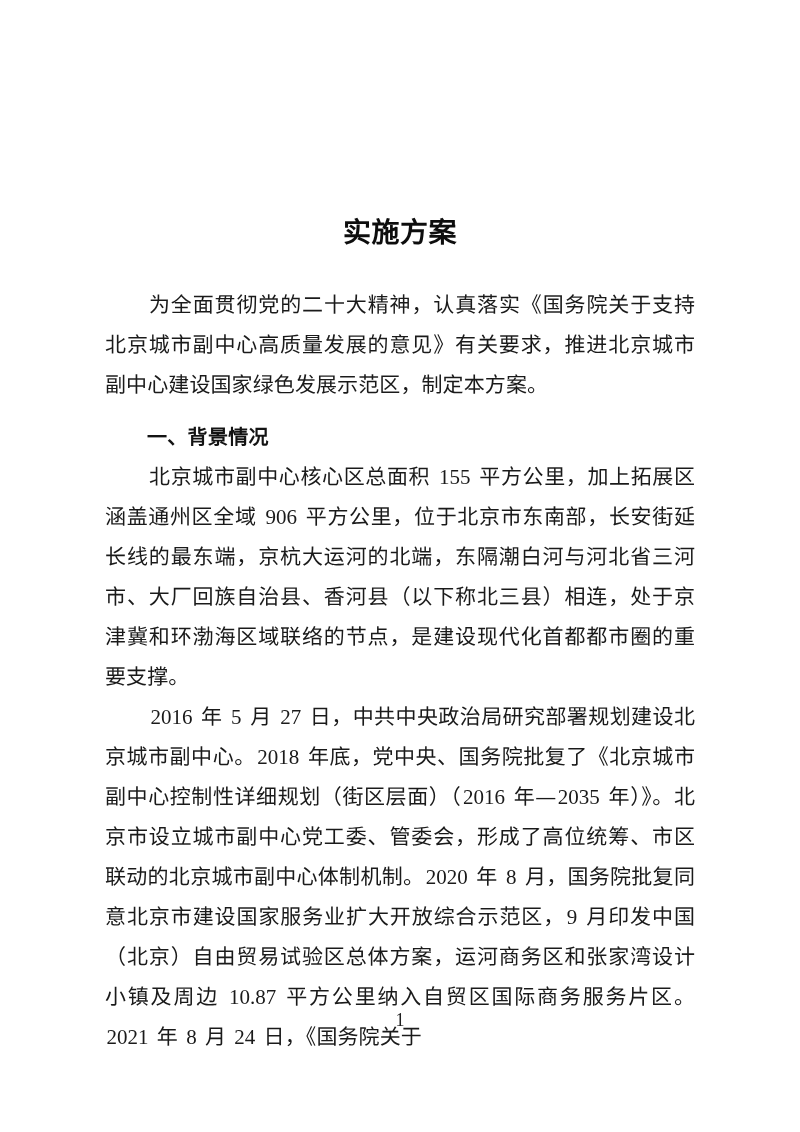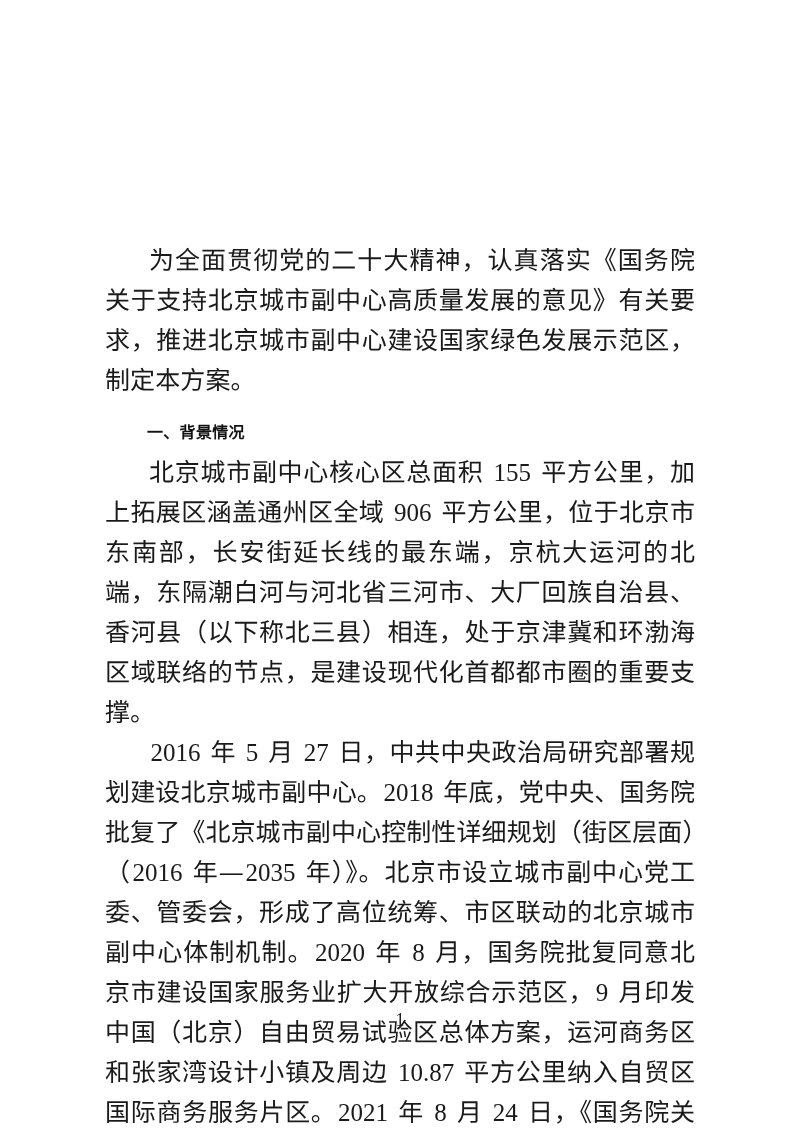--- a/index.html
+++ b/index.html
@@ -40,30 +40,30 @@
     display: block;
     white-space: nowrap;
   }
   
   .section-heading {
     margin: 0;
     padding-top: 12px;
     text-indent: 42px;
     font-family: "DejaVu Sans", "Liberation Sans", sans-serif;
     font-weight: bold;
-    font-size: 16px;
+    font-size: 20px;
     line-height: 40px;
     letter-spacing: 0.3px;
     color: #131313;
   }
   
   .para {
     margin: 0;
     font-family: "DejaVu Serif", "Liberation Serif", serif;
-    font-size: 25px;
+    font-size: 21px;
     line-height: 40px;
     text-indent: 44px;
     text-align: justify;
     text-justify: inter-character;
     letter-spacing: 0.1px;
     color: #1a1a1a;
   }
   .para.first {
     padding-top: 30px;
   }
@@ -90,20 +90,21 @@
   }
 </style>
 </head>
 <body>
 
 <div class="page">
 
   <div class="doc-body">
 
     <h1 class="doc-title">
+      <span class="title-line">实施方案</span>
     </h1>
 
     <p class="para first">为全面贯彻党的二十大精神，认真落实《国务院关于支持北京城市副中心高质量发展的意见》有关要求，推进北京城市副中心建设国家绿色发展示范区，制定本方案。</p>
 
     <h2 class="section-heading">一、背景情况</h2>
 
     <p class="para tight">北京城市副中心核心区总面积 <span class="num">155</span> 平方公里，加上拓展区涵盖通州区全域 <span class="num">906</span> 平方公里，位于北京市东南部，长安街延长线的最东端，京杭大运河的北端，东隔潮白河与河北省三河市、大厂回族自治县、香河县（以下称北三县）相连，处于京津冀和环渤海区域联络的节点，是建设现代化首都都市圈的重要支撑。</p>
 
     <p class="para tight"><span class="num">2016</span> 年 <span class="num">5</span> 月 <span class="num">27</span> 日，中共中央政治局研究部署规划建设北京城市副中心。<span class="num">2018</span> 年底，党中央、国务院批复了《北京城市副中心控制性详细规划（街区层面）（<span class="num">2016</span> 年—<span class="num">2035</span> 年）》。北京市设立城市副中心党工委、管委会，形成了高位统筹、市区联动的北京城市副中心体制机制。<span class="num">2020</span> 年 <span class="num">8</span> 月，国务院批复同意北京市建设国家服务业扩大开放综合示范区，<span class="num">9</span> 月印发中国（北京）自由贸易试验区总体方案，运河商务区和张家湾设计小镇及周边 <span class="num">10.87</span> 平方公里纳入自贸区国际商务服务片区。<span class="num">2021</span> 年 <span class="num">8</span> 月 <span class="num">24</span> 日，《国务院关于</p>
 

